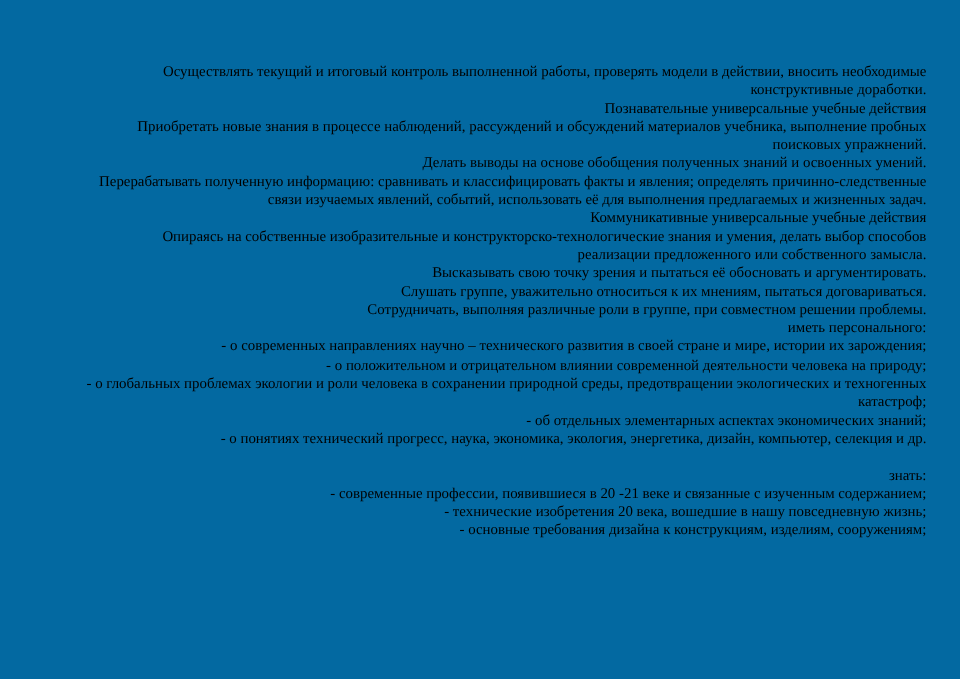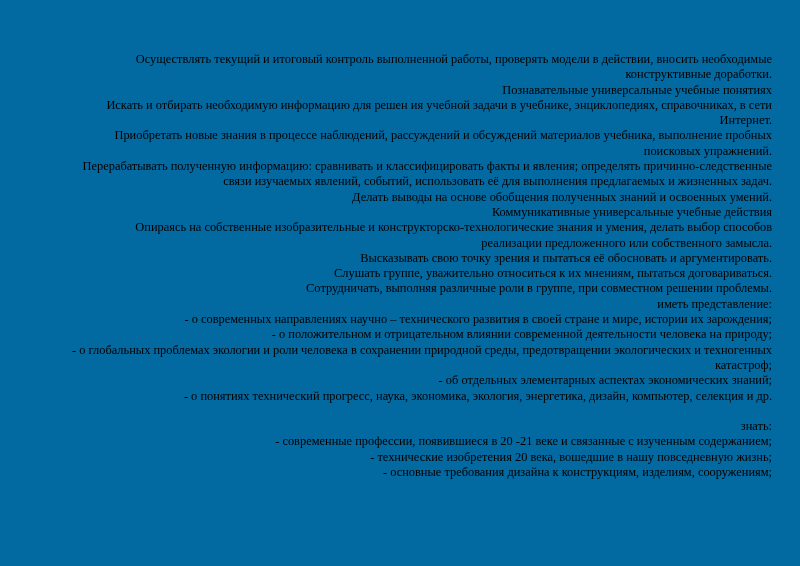--- a/index.html
+++ b/index.html
@@ -33,31 +33,30 @@
   }
   .page p.spacer {
     min-height: 15.3px;
   }
 </style>
 </head>
 <body>
 
 <div class="page" id="doc">
     <p class="indent">Осуществлять текущий и итоговый контроль выполненной работы, проверять модели в действии, вносить необходимые конструктивные доработки.</p>
-    <p class="indent">Познавательные  универсальные учебные понятиях</p>
-    <p class="indent">Искать и отбирать необходимую информацию для решен ия учебной задачи в учебнике, энциклопедиях, справочниках, в сети Интернет.</p>
+    <p class="indent">Познавательные  универсальные учебные действия</p>
     <p class="indent">Приобретать новые знания в процессе наблюдений, рассуждений и обсуждений материалов учебника, выполнение пробных поисковых упражнений.</p>
+    <p class="indent">Делать выводы на основе обобщения полученных знаний и освоенных умений.</p>
     <p class="indent">Перерабатывать полученную информацию: сравнивать и классифицировать факты и явления; определять причинно-следственные связи изучаемых явлений, событий, использовать её для выполнения предлагаемых и жизненных задач.</p>
-    <p class="indent">Делать выводы на основе обобщения полученных знаний и освоенных умений.</p>
     <p class="indent">Коммуникативные универсальные учебные действия</p>
     <p class="indent">Опираясь на собственные изобразительные и конструкторско-технологические знания и умения, делать выбор способов реализации предложенного или собственного замысла.</p>
     <p class="indent">Высказывать свою точку зрения и пытаться её обосновать и аргументировать.</p>
     <p class="indent">Слушать группе, уважительно относиться к их мнениям, пытаться договариваться.</p>
     <p class="indent">Сотрудничать, выполняя различные роли в группе, при совместном решении проблемы.</p>
-    <p>иметь представление:</p>
+    <p>иметь персонального:</p>
     <p>- о современных направлениях научно – технического развития в своей стране и мире, истории их зарождения;</p>
     <p>- о положительном и отрицательном влиянии современной деятельности человека на природу;</p>
     <p>- о глобальных проблемах экологии и роли человека в сохранении природной среды, предотвращении экологических и техногенных катастроф;</p>
     <p>- об отдельных элементарных аспектах экономических знаний;</p>
     <p>- о понятиях технический прогресс, наука, экономика, экология, энергетика, дизайн, компьютер, селекция и др.</p>
     <p class="spacer"></p>
     <p>знать:</p>
     <p>- современные профессии, появившиеся в 20 -21 веке и связанные с изученным содержанием;</p>
     <p>- технические изобретения 20 века, вошедшие в нашу повседневную жизнь;</p>
     <p>- основные требования дизайна к конструкциям, изделиям, сооружениям;</p>

